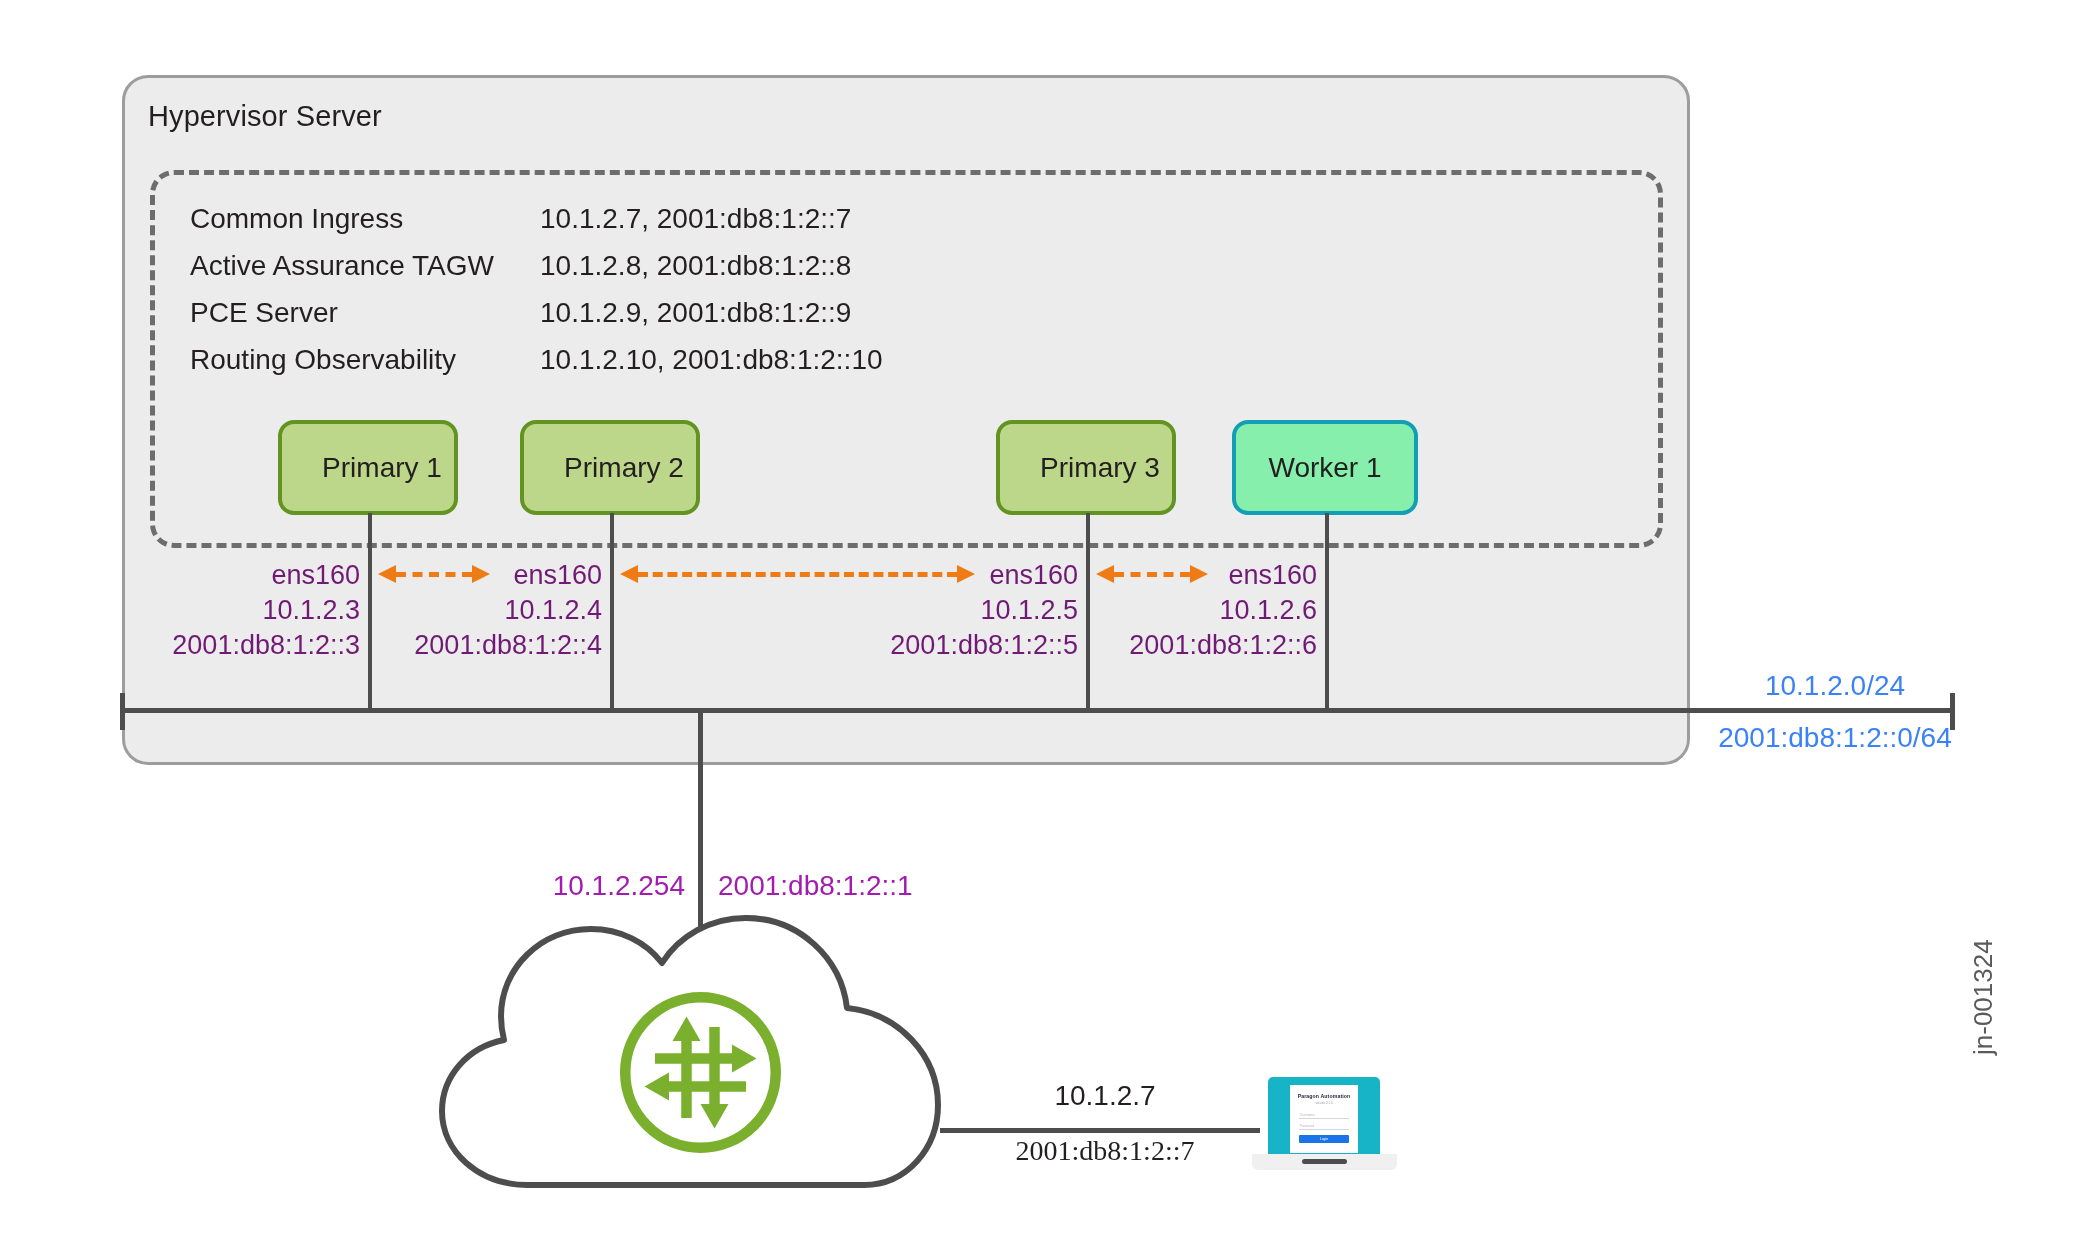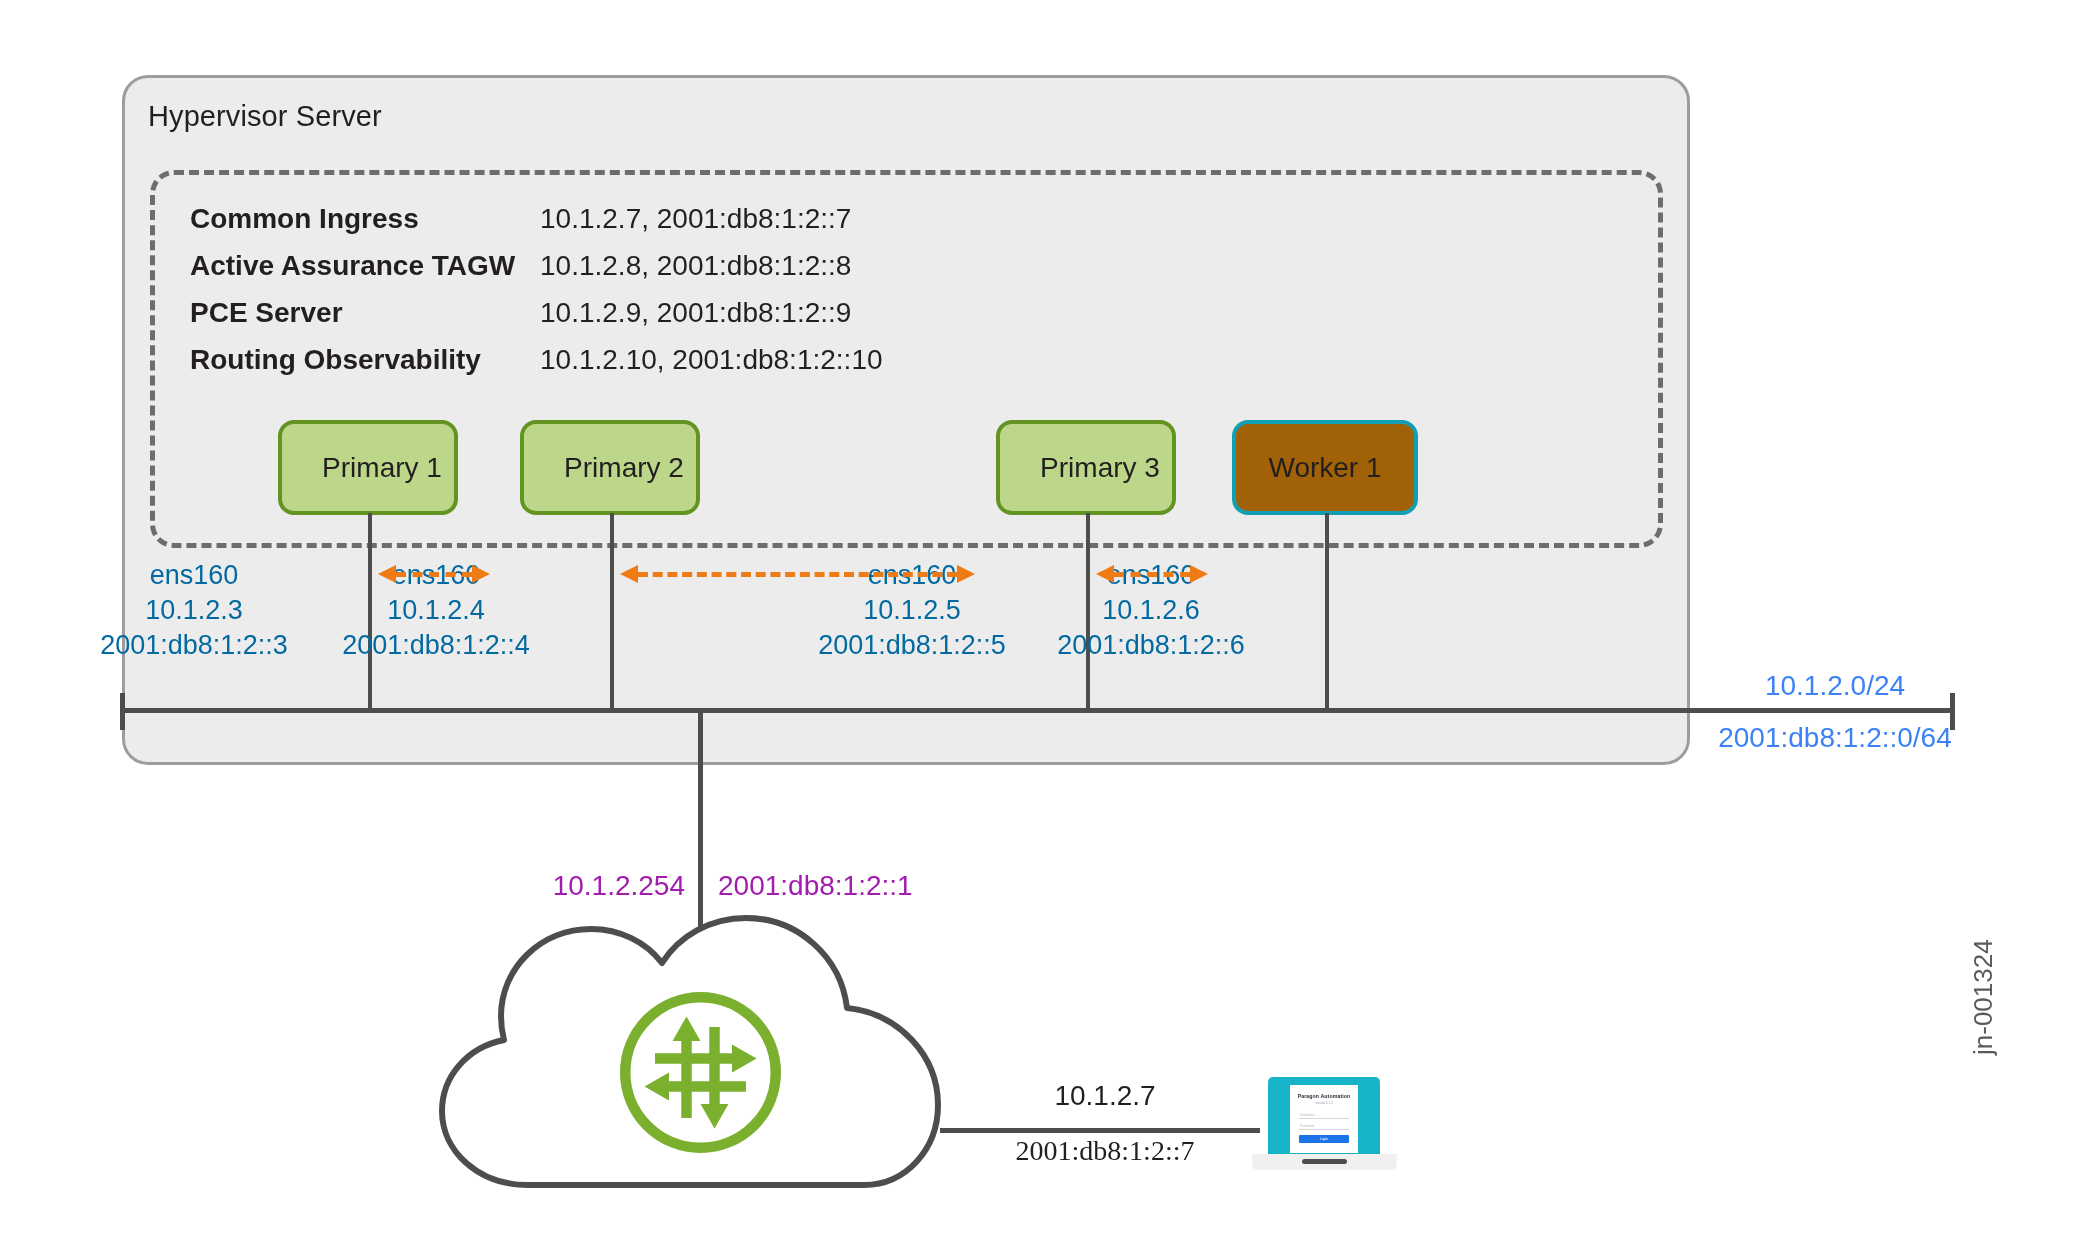--- a/index.html
+++ b/index.html
@@ -20,40 +20,40 @@
 
   
   .dashed-box{
     position:absolute;left:150px;top:170px;width:1513px;height:378px;
     border:5px dashed #6d6d6d;border-radius:24px;box-sizing:border-box;
   }
 
   
   .svc-table{position:absolute;left:190px;top:195px;}
   .svc-row{display:flex;height:47px;align-items:center;}
-  .svc-name{width:350px;font-size:28px;color:#231f20;white-space:nowrap;font-weight:bold;}
+  .svc-name{width:350px;font-size:28px;color:#231f20;white-space:nowrap;}
   .svc-addr{font-size:28px;color:#231f20;white-space:nowrap;}
 
   
   .node{
     position:absolute;top:420px;height:95px;
     border-radius:16px;box-sizing:border-box;
     display:flex;align-items:center;justify-content:center;
     font-size:28px;color:#231f20;white-space:nowrap;
   }
   .node.primary{background:#bdd78a;border:4px solid #639421;padding-left:28px;}
-  .node.worker{background:#a16207;border:4px solid #129eb5;}
+  .node.worker{background:#86efac;border:4px solid #129eb5;}
 
   
   .stem{position:absolute;width:4px;background:#4d4d4d;}
 
   
   .iface{
-    position:absolute;text-align:center;font-size:27px;line-height:35px;
-    color:#0369a1;white-space:nowrap;
+    position:absolute;text-align:right;font-size:27px;line-height:35px;
+    color:#701a75;white-space:nowrap;
   }
 
   
   .arrow-link{position:absolute;height:24px;}
   .arrow-link .shaft{
     position:absolute;top:10px;height:0;left:18px;right:18px;
     border-top:5px dashed #ee7b14;
   }
   .arrow-head{position:absolute;top:3px;width:0;height:0;
     border-top:9px solid transparent;border-bottom:9px solid transparent;}

